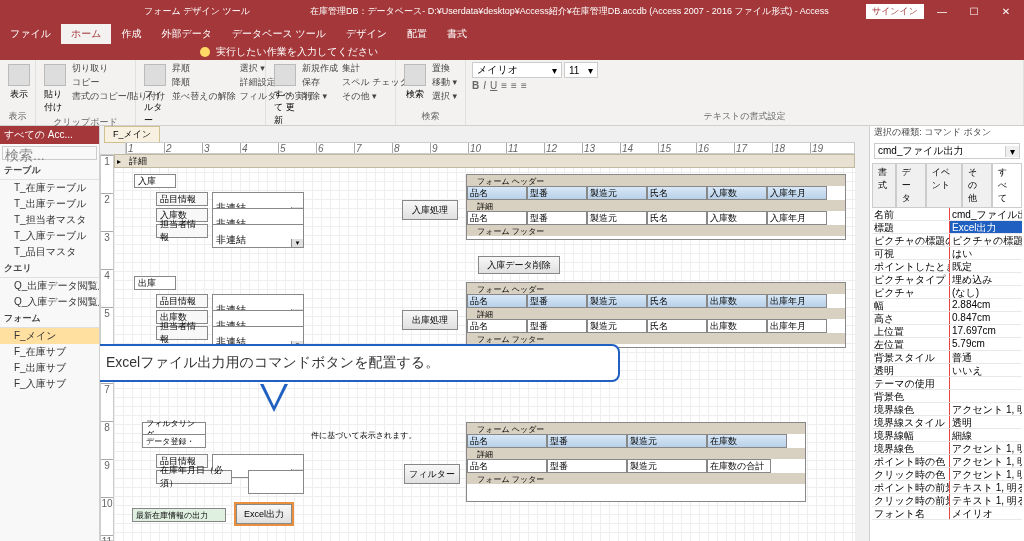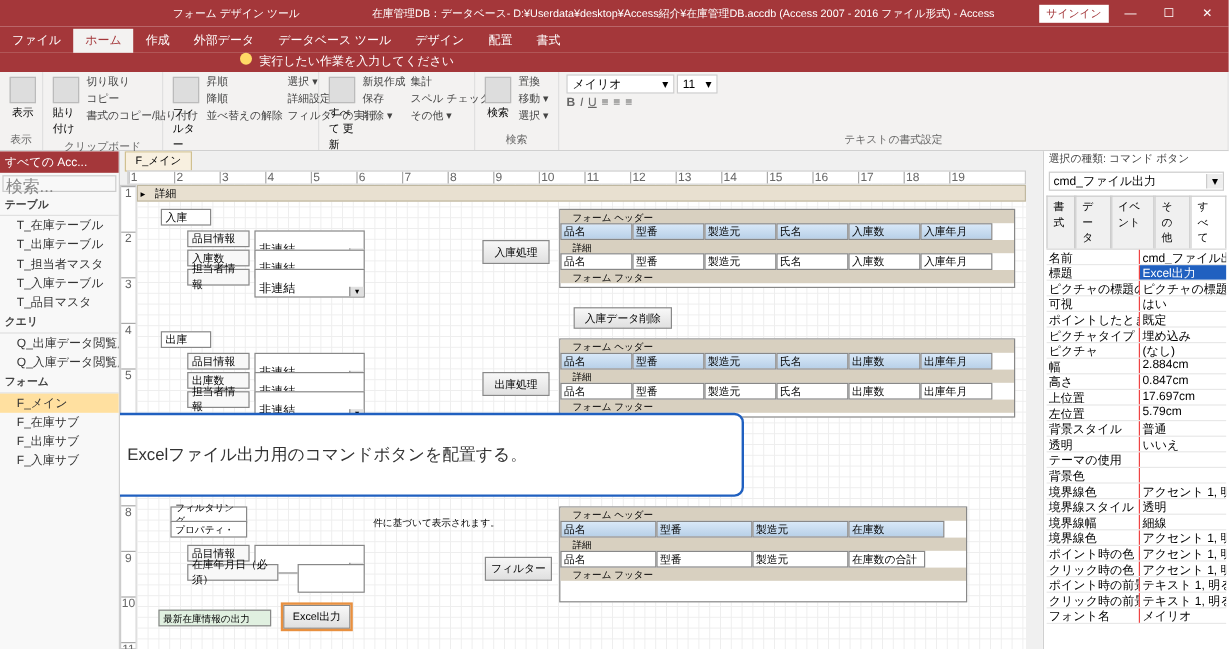--- a/index.html
+++ b/index.html
@@ -6,62 +6,62 @@
 body{background:#fff;width:1024px;height:541px;overflow:hidden;position:relative;}
 .titlebar{height:22px;background:#a4373a;color:#fff;display:flex;align-items:center;padding:0 4px;}
 .titlebar .tools{margin-left:140px;font-size:9px;}
 .titlebar .title{margin-left:60px;font-size:9px;flex:1;text-align:left;}
 .titlebar .tbr{display:flex;gap:4px;align-items:center;}
 .titlebar .tbr .signin{background:#fff;color:#a4373a;padding:1px 6px;font-size:9px;}
 .titlebar .tbr .wbtn{width:28px;text-align:center;cursor:pointer;}
 .tabbar{height:22px;background:#a4373a;color:#fff;display:flex;align-items:flex-end;}
 .tabbar .tab{padding:3px 10px;font-size:10px;cursor:pointer;}
 .tabbar .tab.active{background:#f3f2f1;color:#a4373a;}
-.tellme{height:16px;background:#a4373a;color:#fff;display:flex;align-items:flex-start;padding-left:200px;font-size:9px;gap:6px;}
+.tellme{height:16px;background:#a4373a;color:#fff;display:flex;align-items:center;padding-left:200px;font-size:9px;gap:6px;}
 .tellme .bulb{width:10px;height:10px;background:#ffd966;border-radius:50%;}
 .ribbon{height:66px;background:#f3f2f1;border-bottom:1px solid #d0d0d0;display:flex;}
 .ribbon .group{border-right:1px solid #e0e0e0;padding:2px 6px;display:flex;flex-direction:column;justify-content:space-between;}
 .ribbon .group .glabel{font-size:9px;color:#666;text-align:center;}
 .ribbon .gbody{display:flex;gap:4px;align-items:flex-start;flex:1;}
 .ribbon .bigbtn{display:flex;flex-direction:column;align-items:center;gap:2px;padding:2px;cursor:pointer;}
 .ribbon .bigbtn .ico{width:22px;height:22px;background:#ddd;border:1px solid #bbb;}
 .ribbon .bigbtn .lbl{font-size:9px;}
 .ribbon .smallitems{display:flex;flex-direction:column;gap:1px;}
 .ribbon .smallitems span{font-size:9px;color:#444;cursor:pointer;white-space:nowrap;}
 .ribbon .fontbox{border:1px solid #ccc;background:#fff;height:16px;padding:0 4px;display:flex;align-items:center;font-size:9px;}
 .main{display:flex;height:415px;}
 .navpane{width:100px;border-right:1px solid #d0d0d0;background:#f8f8f8;overflow:hidden;}
 .navpane .nhead{background:#a4373a;color:#fff;padding:2px 4px;font-size:10px;}
 .navpane .nsearch{border:1px solid #ccc;margin:2px;height:14px;font-size:14px;padding:0 2px;color:#888;}
 .navpane .ngroup{padding:2px 4px;font-size:9px;color:#444;font-weight:bold;border-bottom:1px solid #e0e0e0;}
 .navpane .nitem{padding:1px 4px 1px 14px;font-size:10px;color:#333;cursor:pointer;white-space:nowrap;overflow:hidden;}
 .navpane .nitem.sel{background:#ffe0a0;}
 .canvas{flex:1;background:#f0f0f0;position:relative;overflow:hidden;}
 .ftab{position:absolute;top:0;left:4px;background:#f8f0e0;border:1px solid #d0c090;padding:1px 8px;font-size:9px;}
-.ruler-h{position:absolute;top:16px;left:6px;right:14px;height:12px;background:#fff;border:1px solid #ccc;font-size:7px;color:#666;overflow:hidden;}
+.ruler-h{position:absolute;top:16px;left:25px;right:14px;height:12px;background:#fff;border:1px solid #ccc;font-size:7px;color:#666;overflow:hidden;font-style:italic;}
 .ruler-h span{display:inline-block;width:38px;text-align:left;border-left:1px solid #aaa;padding-left:1px;}
 .ruler-v{position:absolute;top:28px;left:0;width:14px;bottom:0;background:#fff;border:1px solid #ccc;font-size:7px;color:#666;}
 .ruler-v span{display:block;height:38px;border-top:1px solid #aaa;text-align:center;}
 .design{position:absolute;top:28px;left:14px;right:14px;bottom:0;background:#fff;overflow:hidden;}
 .grid{background-image:linear-gradient(#eee 1px,transparent 1px),linear-gradient(90deg,#eee 1px,transparent 1px);background-size:9px 9px;}
 .sechdr{background:#e8e0d0;border:1px solid #c0b8a0;height:14px;font-size:9px;padding-left:14px;display:flex;align-items:center;position:relative;}
 .sechdr::before{content:'▸';position:absolute;left:2px;font-size:8px;}
 .secbody{position:relative;}
 .subform{position:absolute;border:1px solid #888;background:#fff;}
 .subhdr{background:#d8d0c0;font-size:8px;padding:1px 10px;height:11px;}
 .colrow{display:flex;height:14px;}
 .colrow .cell{border:1px solid #888;font-size:9px;padding:0 2px;display:flex;align-items:center;overflow:hidden;}
 .colrow.hdr .cell{background:linear-gradient(#d8e8f8,#b8d0e8);}
 .fld{position:absolute;border:1px solid #888;background:#f8f8f8;font-size:9px;padding:1px 3px;height:14px;display:flex;align-items:center;}
 .combo{position:absolute;border:1px solid #888;background:#fff;font-size:9px;height:24px;display:flex;align-items:flex-end;}
 .combo .cv{flex:1;padding:0 3px;}
 .combo .dd{width:12px;background:#e0e0e0;text-align:center;border-left:1px solid #888;font-size:7px;}
 .cmdbtn{position:absolute;border:1px solid #888;background:linear-gradient(#f8f8f8,#e0e0e0);font-size:9px;display:flex;align-items:center;justify-content:center;cursor:pointer;}
 .cmdbtn.sel{outline:2px solid #e89040;}
-.callout{position:absolute;background:#fff;border:2px solid #2060c0;border-radius:8px;padding:24px 14px;font-size:14px;color:#333;z-index:50;}
+.callout{position:absolute;background:#fff;border:2px solid #2060c0;border-radius:8px;padding:8px 14px;font-size:14px;color:#333;z-index:50;}
 .callout-tail{position:absolute;width:0;height:0;border-left:14px solid transparent;border-right:14px solid transparent;border-top:28px solid #2060c0;z-index:49;}
 .callout-tail::after{content:'';position:absolute;top:-29px;left:-11px;width:0;height:0;border-left:11px solid transparent;border-right:11px solid transparent;border-top:23px solid #fff;}
 .propsheet{width:155px;border-left:1px solid #d0d0d0;background:#fff;display:flex;flex-direction:column;}
 .propsheet .phead{color:#217346;font-size:13px;padding:2px 4px;font-weight:bold;}
 .propsheet .psub{font-size:9px;padding:0 4px 2px 4px;color:#444;}
 .propsheet .psel{margin:2px 4px;border:1px solid #ccc;height:16px;font-size:9px;display:flex;align-items:center;}
 .propsheet .psel .pv{flex:1;padding:0 3px;}
 .propsheet .psel .pd{width:14px;background:#eee;text-align:center;border-left:1px solid #ccc;}
 .propsheet .ptabs{display:flex;border-bottom:1px solid #ccc;margin:2px 2px 0 2px;}
 .propsheet .ptabs .pt{font-size:9px;padding:2px 5px;border:1px solid #ccc;border-bottom:none;background:#f0f0f0;cursor:pointer;}
@@ -317,21 +317,21 @@
               <div class="cell" style="width: 60px;">型番</div>
               <div class="cell" style="width: 60px;">製造元</div>
               <div class="cell" style="width: 60px;">氏名</div>
               <div class="cell" style="width: 60px;">出庫数</div>
               <div class="cell" style="width: 60px;">出庫年月</div>
             </div>
           <div class="subhdr">フォーム フッター</div>
         </div>
 
         <div class="fld" style="left:28px;top:254px;width:64px;background:#fff;font-size:8px">フィルタリング</div>
-        <div class="fld" style="left:28px;top:266px;width:64px;background:#fff;font-size:8px">プロパティ・</div>
+        <div class="fld" style="left:28px;top:266px;width:64px;background:#fff;font-size:8px">データ登録・</div>
         <div class="fld" style="left:194px;top:260px;width:130px;background:transparent;border:none;font-size:8px">件に基づいて表示されます。</div>
         <div class="fld" style="left:42px;top:286px;width:52px">品目情報</div>
         <div class="combo" style="left:98px;top:286px;width:92px">
             <span class="cv"></span>
             <span class="dd">▾</span>
           </div>
         <div class="fld" style="left:42px;top:302px;width:76px">在庫年月日（必須）</div>
         <div class="combo" style="left:134px;top:302px;width:56px">
             <span class="cv"></span>
           </div>

